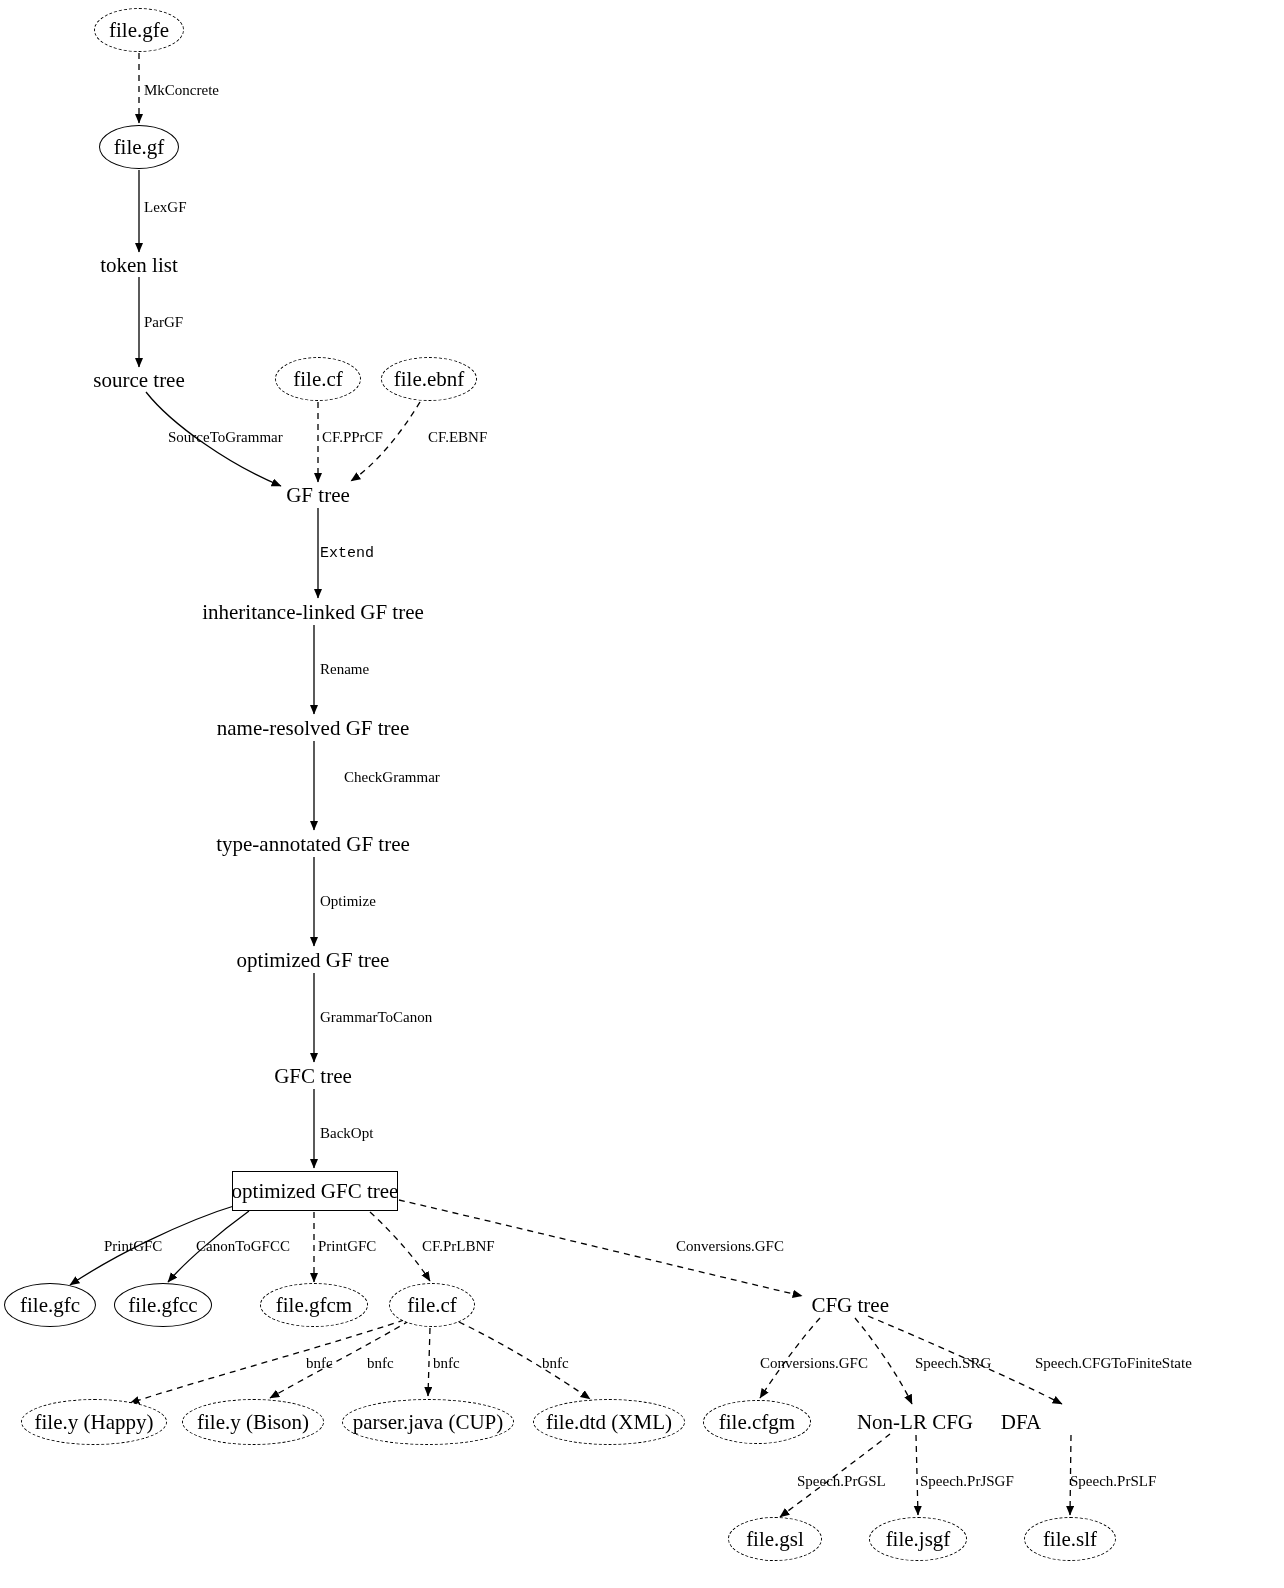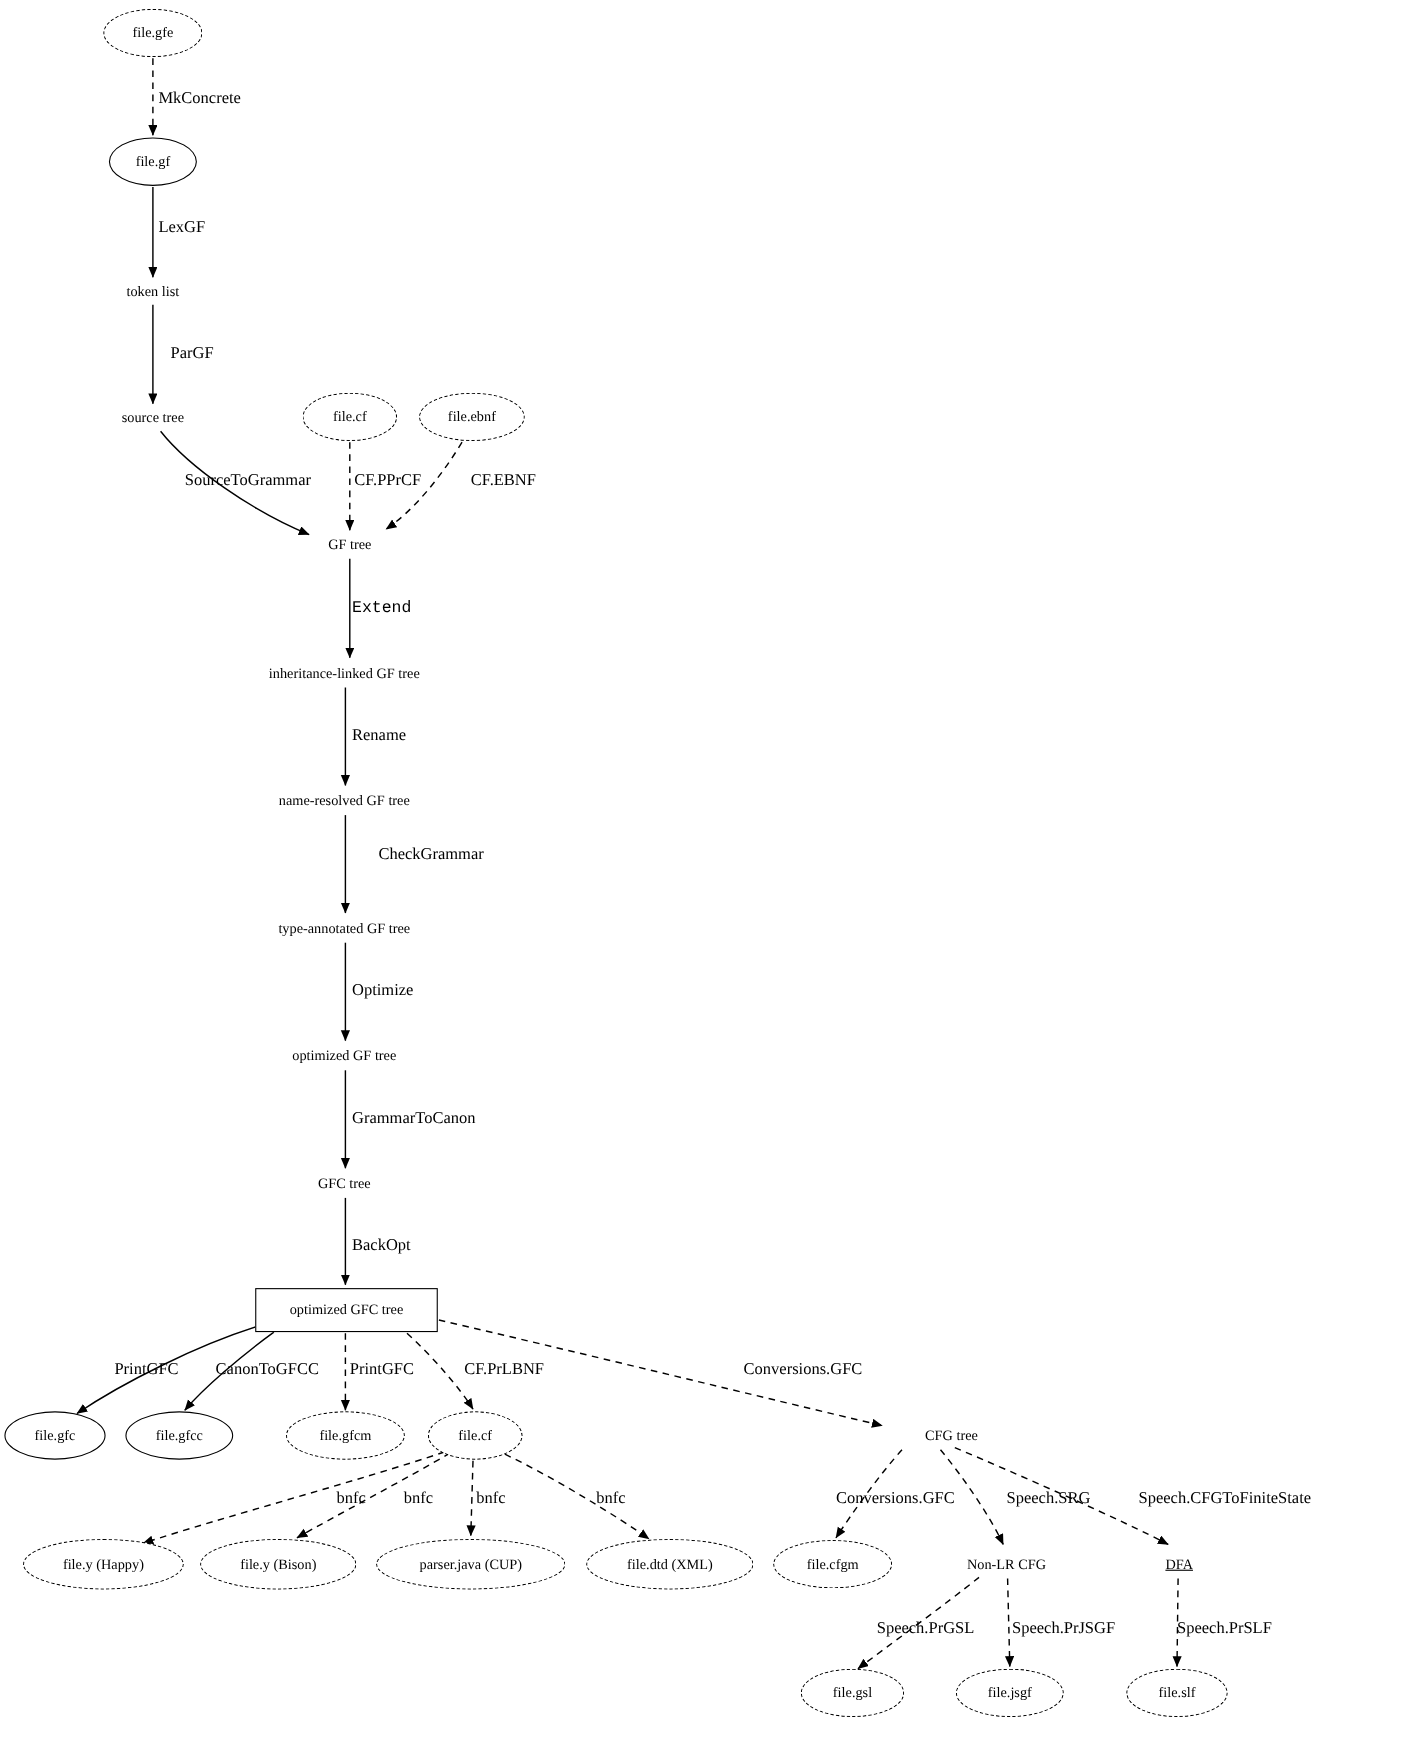--- a/index.html
+++ b/index.html
@@ -25,21 +25,21 @@
   }
   .node {
     position: absolute;
     transform: translate(-50%, -50%);
     display: flex;
     align-items: center;
     justify-content: center;
     text-align: center;
     color: #000000;
     font-family: "Liberation Serif", serif;
-    font-size: 13px;
+    font-size: 21px;
     white-space: nowrap;
     box-sizing: border-box;
   }
   .node.plain {
     border: none;
     background: transparent;
   }
   .node.ellipse-solid {
     border: 1.3px solid #000;
     border-radius: 50%;
@@ -223,39 +223,39 @@
   </div>
 
   <div class="node ellipse-dashed" style="left:757px; top:1422px; width:108px; height:44px;">
     <span>file.cfgm</span>
   </div>
 
   <div class="node plain" style="left:915px; top:1422px; width:130px; height:22px;">
     <span>Non-LR CFG</span>
   </div>
 
-  <div class="node plain" style="left:1072px; top:1422px; width:60px; height:22px;text-decoration:underline;">
+  <div class="node plain" style="left:1021px; top:1422px; width:60px; height:22px;">
     <span>DFA</span>
   </div>
 
   <div class="node ellipse-dashed" style="left:775px; top:1539px; width:94px; height:44px;">
     <span>file.gsl</span>
   </div>
 
   <div class="node ellipse-dashed" style="left:918px; top:1539px; width:98px; height:44px;">
     <span>file.jsgf</span>
   </div>
 
   <div class="node ellipse-dashed" style="left:1070px; top:1539px; width:92px; height:44px;">
     <span>file.slf</span>
   </div>
 
   <div class="edge-label" style="left:144px; top:90px;">MkConcrete</div>
   <div class="edge-label" style="left:144px; top:207px;">LexGF</div>
-  <div class="edge-label" style="left:144px; top:322px;margin-left:11px;">ParGF</div>
+  <div class="edge-label" style="left:144px; top:322px;">ParGF</div>
   <div class="edge-label" style="left:168px; top:437px;">SourceToGrammar</div>
   <div class="edge-label" style="left:322px; top:437px;">CF.PPrCF</div>
   <div class="edge-label" style="left:428px; top:437px;">CF.EBNF</div>
   <div class="edge-label" style="left:320px; top:553px;font-family:Liberation Mono, monospace;">Extend</div>
   <div class="edge-label" style="left:320px; top:669px;">Rename</div>
   <div class="edge-label" style="left:320px; top:777px;margin-left:24px;">CheckGrammar</div>
   <div class="edge-label" style="left:320px; top:901px;">Optimize</div>
   <div class="edge-label" style="left:320px; top:1017px;">GrammarToCanon</div>
   <div class="edge-label" style="left:320px; top:1133px;">BackOpt</div>
   <div class="edge-label" style="left:104px; top:1246px;">PrintGFC</div>

